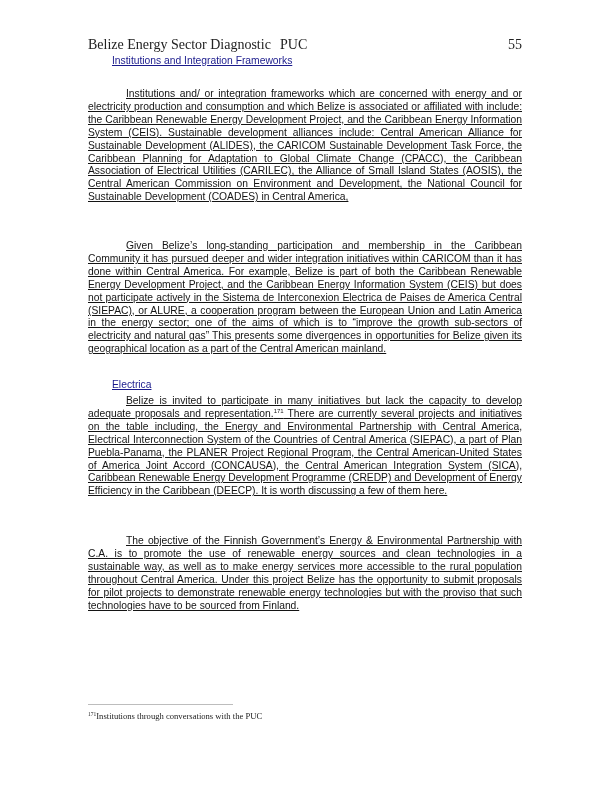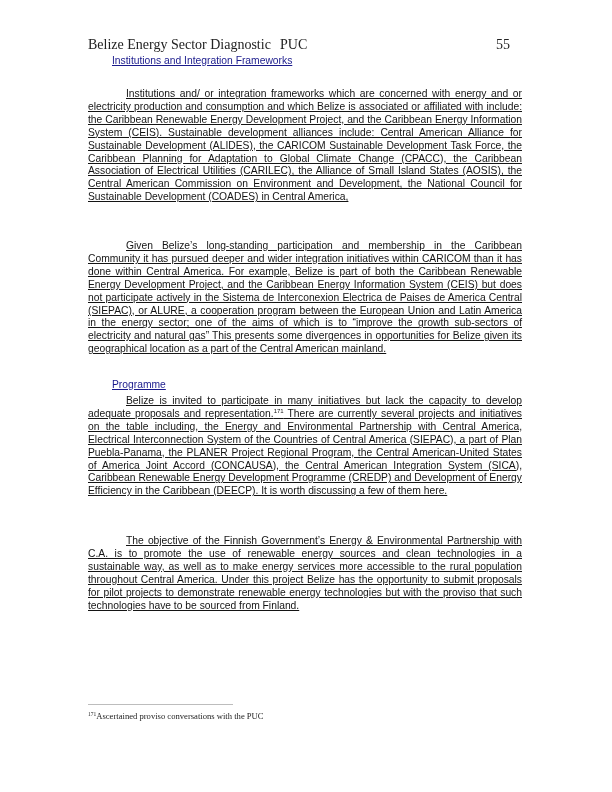--- a/index.html
+++ b/index.html
@@ -20,21 +20,21 @@
       top: 37px;
       left: 88px;
       width: 434px;
       height: 14px;
       font-family: "Liberation Serif", serif;
       font-size: 14px;
       color: #222;
     }
     .page-header .left { position: absolute; left: 0; top: 0; }
     .page-header .center { position: absolute; left: 192px; top: 0; }
-    .page-header .right { position: absolute; right: 12px; top: 0; }
+    .page-header .right { position: absolute; right: 0; top: 0; }
 
     .heading {
       position: absolute;
       left: 112px;
       font-size: 10.3px;
       color: #1a1a8c;
       text-decoration: underline;
       text-underline-offset: 1px;
       white-space: nowrap;
     }
@@ -85,21 +85,21 @@
   <span class="center">PUC</span>
   <span class="right">55</span>
 </div>
 
 <div class="heading" style="top:55px;text-align:right;">Institutions and Integration Frameworks</div>
 
 <p class="para" style="top:88px; margin:0;">Institutions and/ or integration frameworks which are concerned with energy and or electricity production and consumption and which Belize is associated or affiliated with include: the Caribbean Renewable Energy Development Project, and the Caribbean Energy Information System (CEIS).  Sustainable development alliances include:  Central American Alliance for Sustainable Development (ALIDES), the CARICOM Sustainable Development Task Force, the Caribbean Planning for Adaptation to Global Climate Change (CPACC),  the Caribbean Association of Electrical Utilities (CARILEC), the Alliance of Small Island States (AOSIS), the Central American Commission on Environment and Development, the National Council for Sustainable Development (COADES) in Central America,</p>
 
 <p class="para" style="top:240px; margin:0;">Given Belize’s long-standing participation and membership in the Caribbean Community it has pursued deeper and wider integration initiatives within CARICOM than it has done within Central America. For example, Belize is part of both the Caribbean Renewable Energy Development Project, and the Caribbean Energy Information System (CEIS) but does not participate actively in the Sistema de Interconexion Electrica de Paises de America Central (SIEPAC), or ALURE, a cooperation program between the European Union and Latin America in the energy sector; one of the aims of which is to “improve the growth sub-sectors of electricity and natural gas” This presents some divergences in opportunities for Belize given its geographical location as a part of the Central American mainland.</p>
 
-<div class="heading" style="top:379px;">Programme</div>
+<div class="heading" style="top:379px;">Electrica</div>
 
 <p class="para" style="top:395px; margin:0;"><span>Belize is invited to participate in many initiatives but lack the capacity to develop adequate proposals and representation.</span><sup>171</sup><span> There are currently several projects and initiatives on the table including, the Energy and Environmental Partnership with Central America,  Electrical Interconnection System of the Countries of Central America (SIEPAC), a part of Plan Puebla-Panama, the PLANER Project Regional Program, the Central American-United States of America Joint Accord (CONCAUSA), the Central American Integration System (SICA), Caribbean Renewable Energy Development Programme (CREDP) and Development of Energy Efficiency in the Caribbean (DEECP). It is worth discussing a few of them here.</span></p>
 
 <p class="para" style="top:535px; margin:0;">The objective of the Finnish Government’s Energy &amp; Environmental Partnership with C.A. is to promote the use of renewable energy sources and clean technologies in a sustainable way, as well as to make energy services more accessible to the rural population throughout Central America. Under this project Belize has the opportunity to submit proposals for pilot projects to demonstrate renewable energy technologies but with the proviso that such technologies have to be sourced from Finland.</p>
 
 <div class="fn-rule"></div>
 
-<div class="footnote"><sup>171</sup><span>Ascertained proviso conversations with the PUC</span></div>
+<div class="footnote"><sup>171</sup><span>Institutions through conversations with the PUC</span></div>
 
 </body></html>

